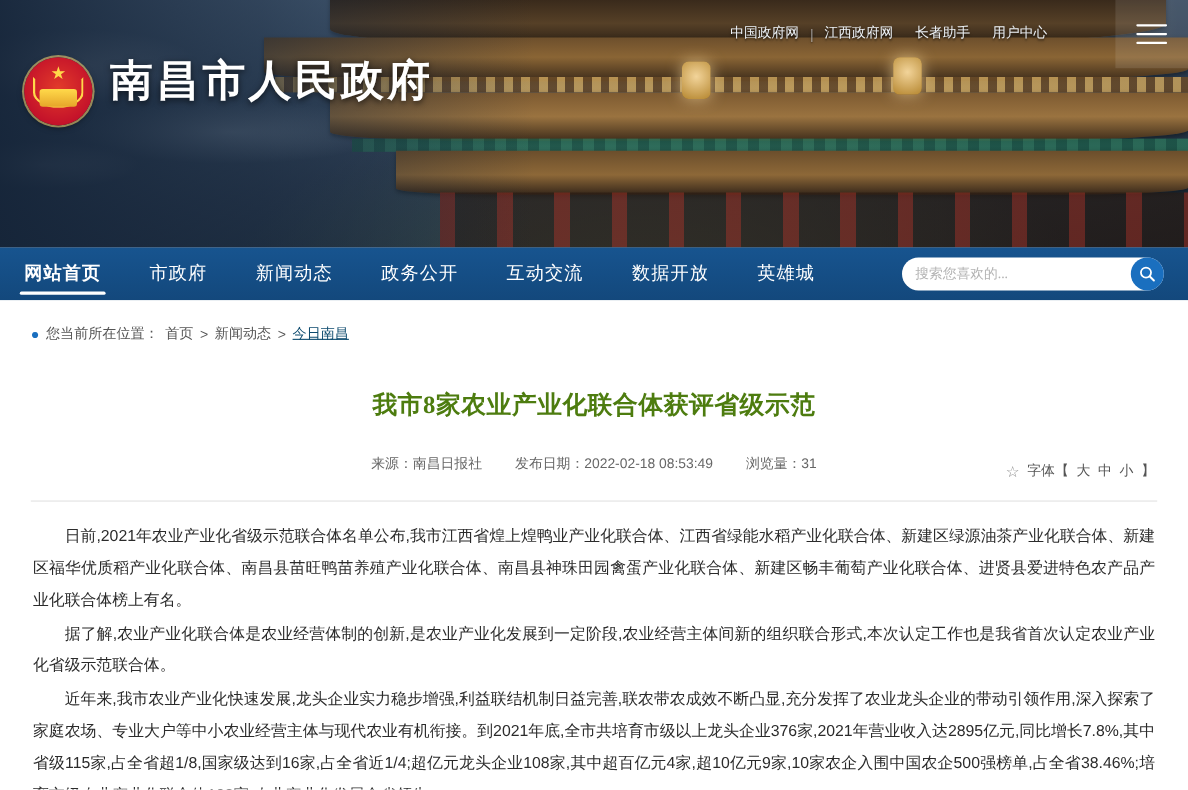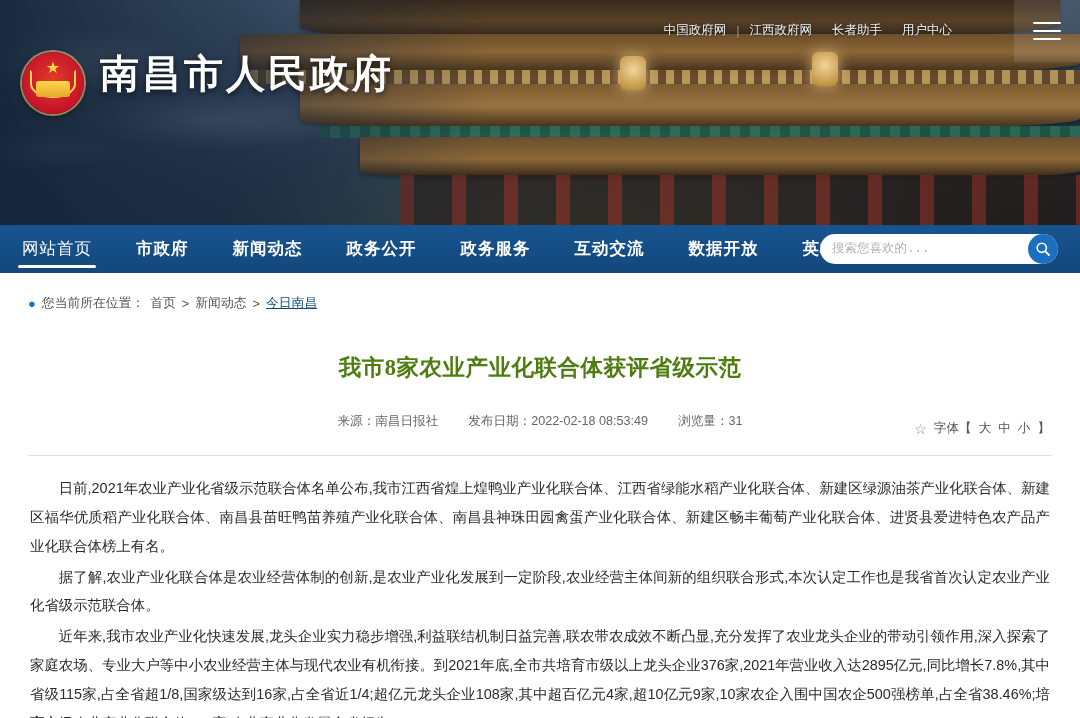--- a/index.html
+++ b/index.html
@@ -185,41 +185,40 @@
   .nav-items { display: flex; align-items: stretch; }
   .nav-item {
     position: relative;
     display: flex; align-items: center;
     padding: 0 22px;
     color: #ffffff;
     font-size: 16.5px;
     letter-spacing: 1px;
     cursor: pointer;
     white-space: nowrap;
-    font-weight: bold;
-  }
-  .nav-item.active { font-weight: 400; }
+  }
+  .nav-item.active { font-weight: 700; }
   .nav-item.active::after {
     content: "";
     position: absolute; left: 18px; right: 18px; bottom: 5px;
     height: 3px; background: #ffffff; border-radius: 2px;
   }
   .nav-search {
     position: absolute; right: 22px; top: 9px;
     width: 238px; height: 30px;
     background: #ffffff;
     border-radius: 15px;
     display: flex; align-items: center;
   }
   .nav-search input {
     flex: 1;
     border: 0; outline: none; background: transparent;
     padding: 0 12px;
     font-size: 12.5px; color: #ef4444;
-    font-family: Liberation Mono, monospace;
+    font-family: Liberation Serif, serif;
   }
   .nav-search input::placeholder { color: #b3b3b3; }
   .search-circle {
     width: 30px; height: 30px; border-radius: 50%;
     background: #1a6fbf;
     display: flex; align-items: center; justify-content: center;
     cursor: pointer;
     flex: 0 0 30px;
   }
   .search-circle svg { display: block; }
@@ -329,21 +328,20 @@
       </div>
     </div>
   </div>
 
   <div class="navbar">
     <div class="nav-items">
       <div class="nav-item active">网站首页</div>
       <div class="nav-item">市政府</div>
       <div class="nav-item">新闻动态</div>
       <div class="nav-item">政务公开</div>
-      <div class="nav-item">政务服务</div>
       <div class="nav-item">互动交流</div>
       <div class="nav-item">数据开放</div>
       <div class="nav-item">英雄城</div>
     </div>
     <div class="nav-search">
       <input type="text" placeholder="搜索您喜欢的..." style="">
       <div class="search-circle">
         <svg width="16" height="16" viewBox="0 0 16 16" aria-hidden="true">
           <circle cx="6.8" cy="6.8" r="4.6" fill="none" stroke="#ffffff" stroke-width="1.6"></circle>
           <line x1="10.3" y1="10.3" x2="14" y2="14" stroke="#ffffff" stroke-width="1.8" stroke-linecap="round"></line>

